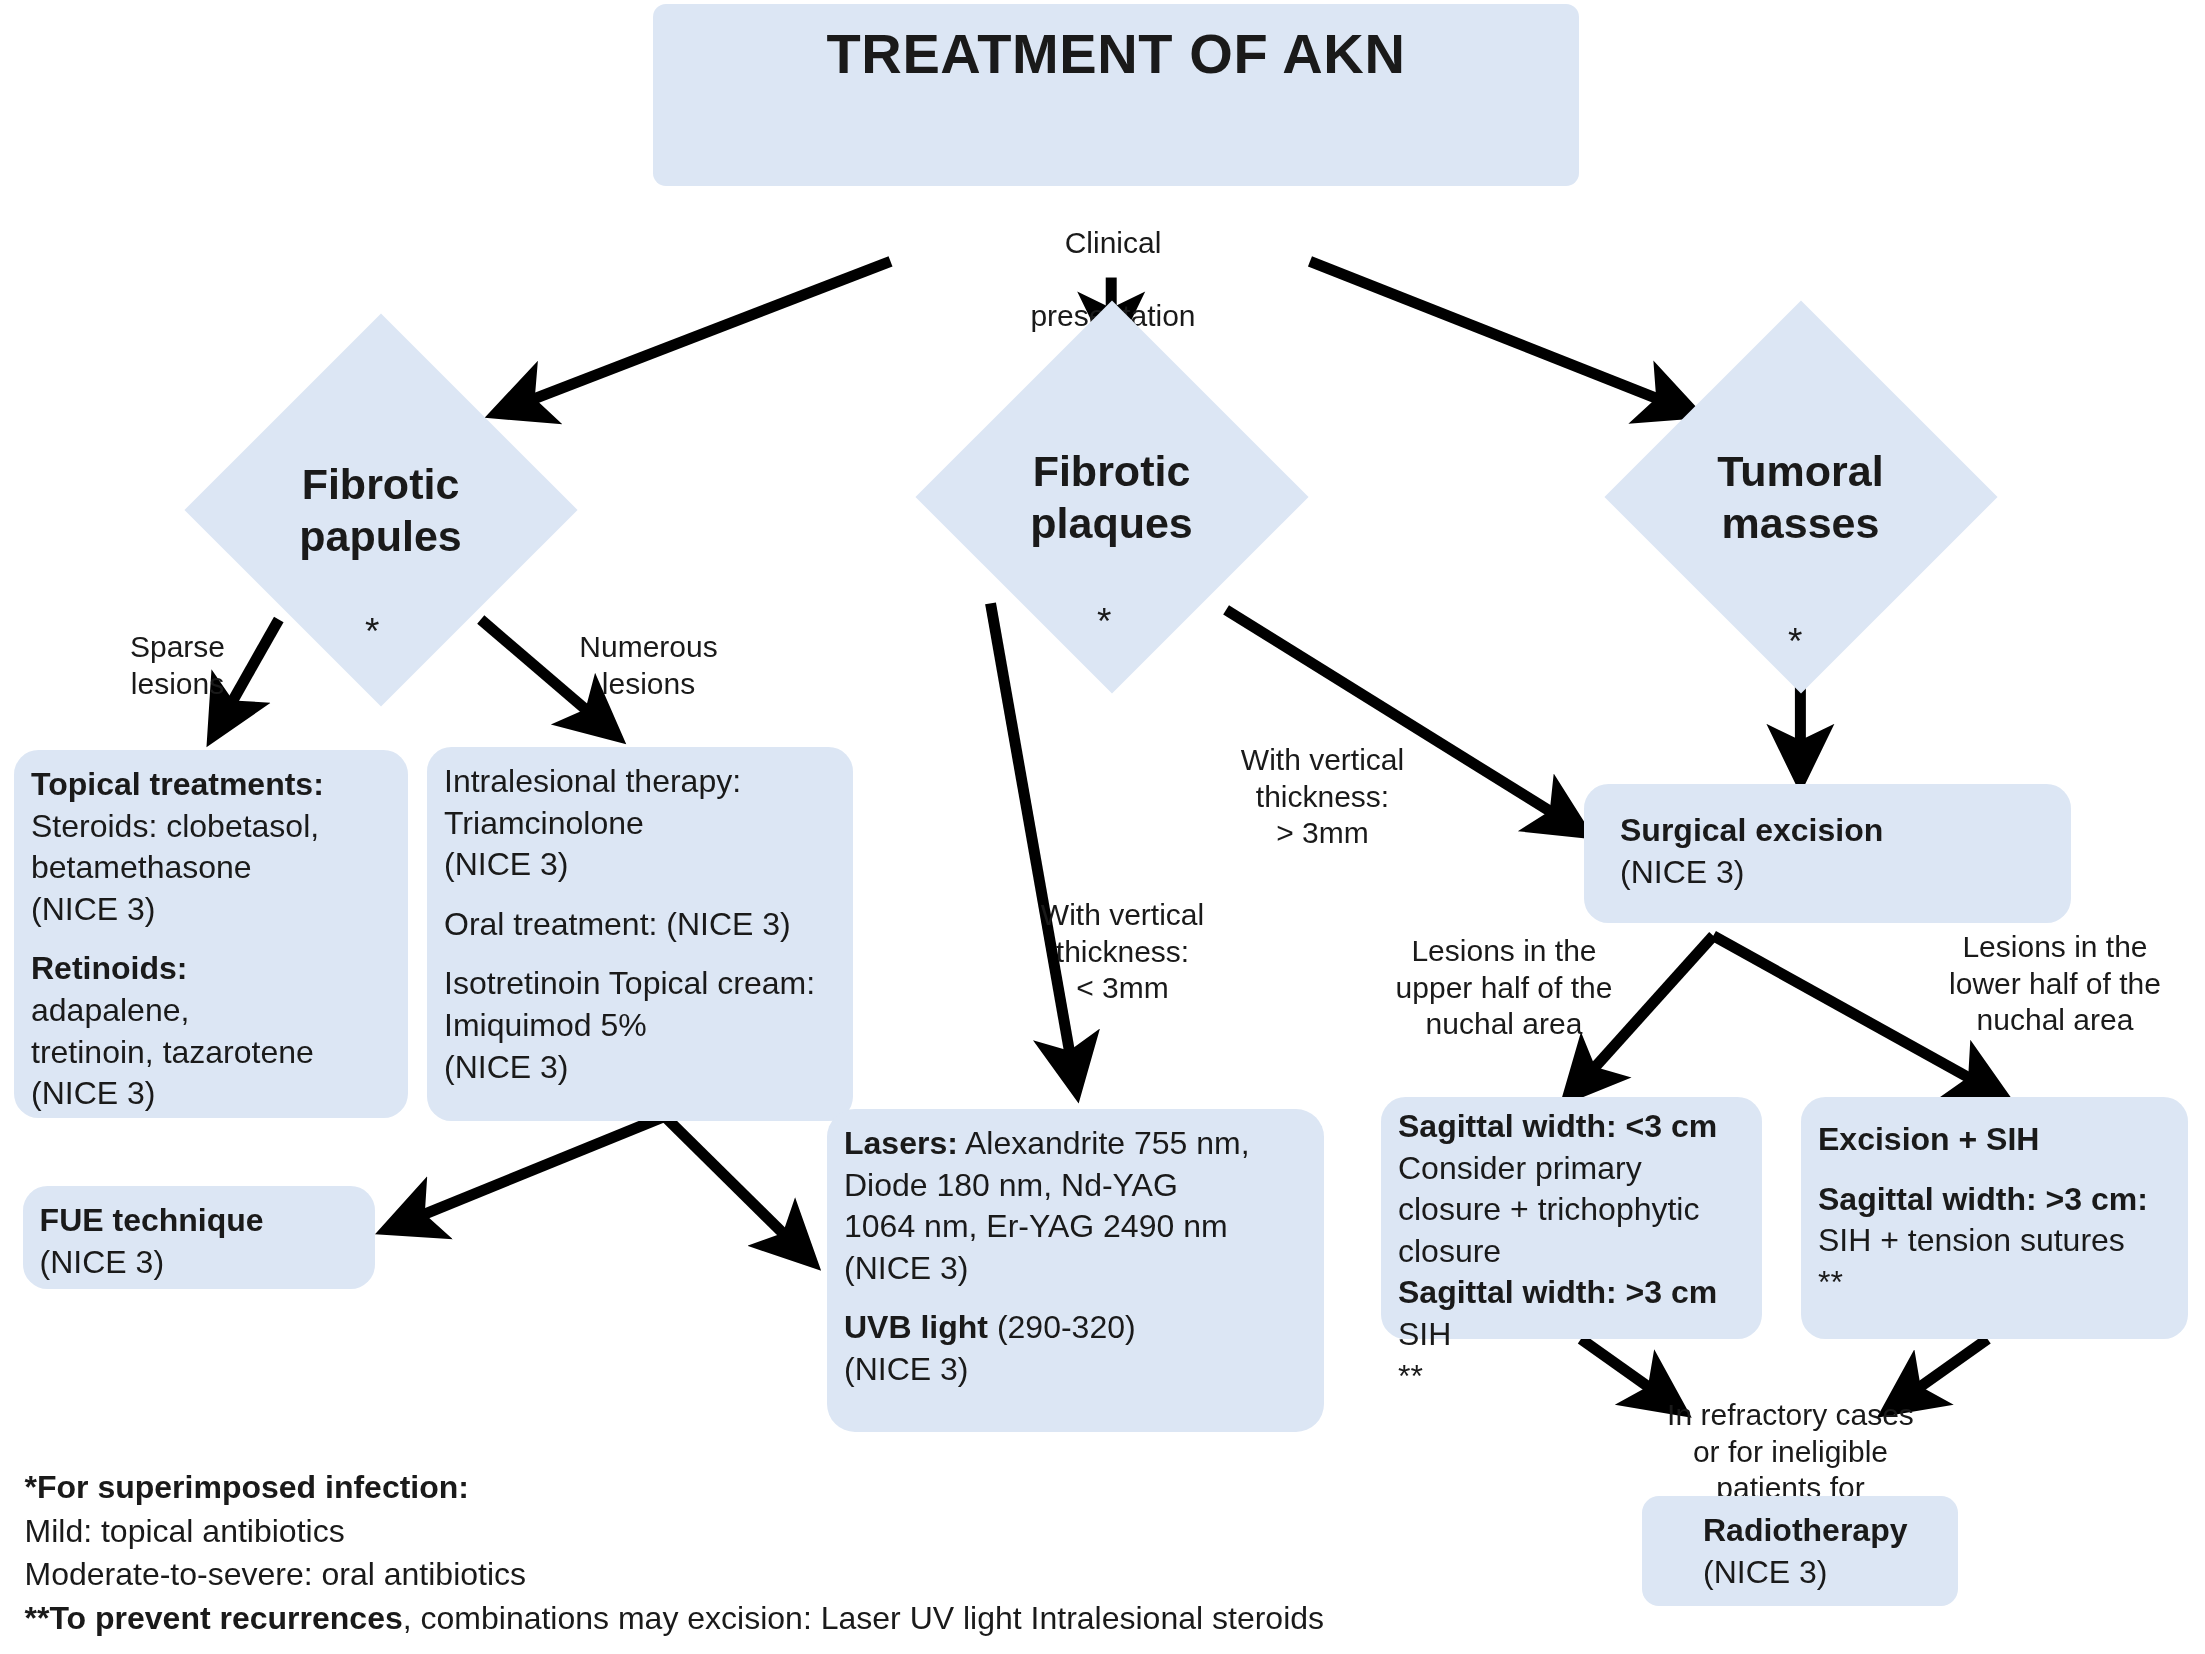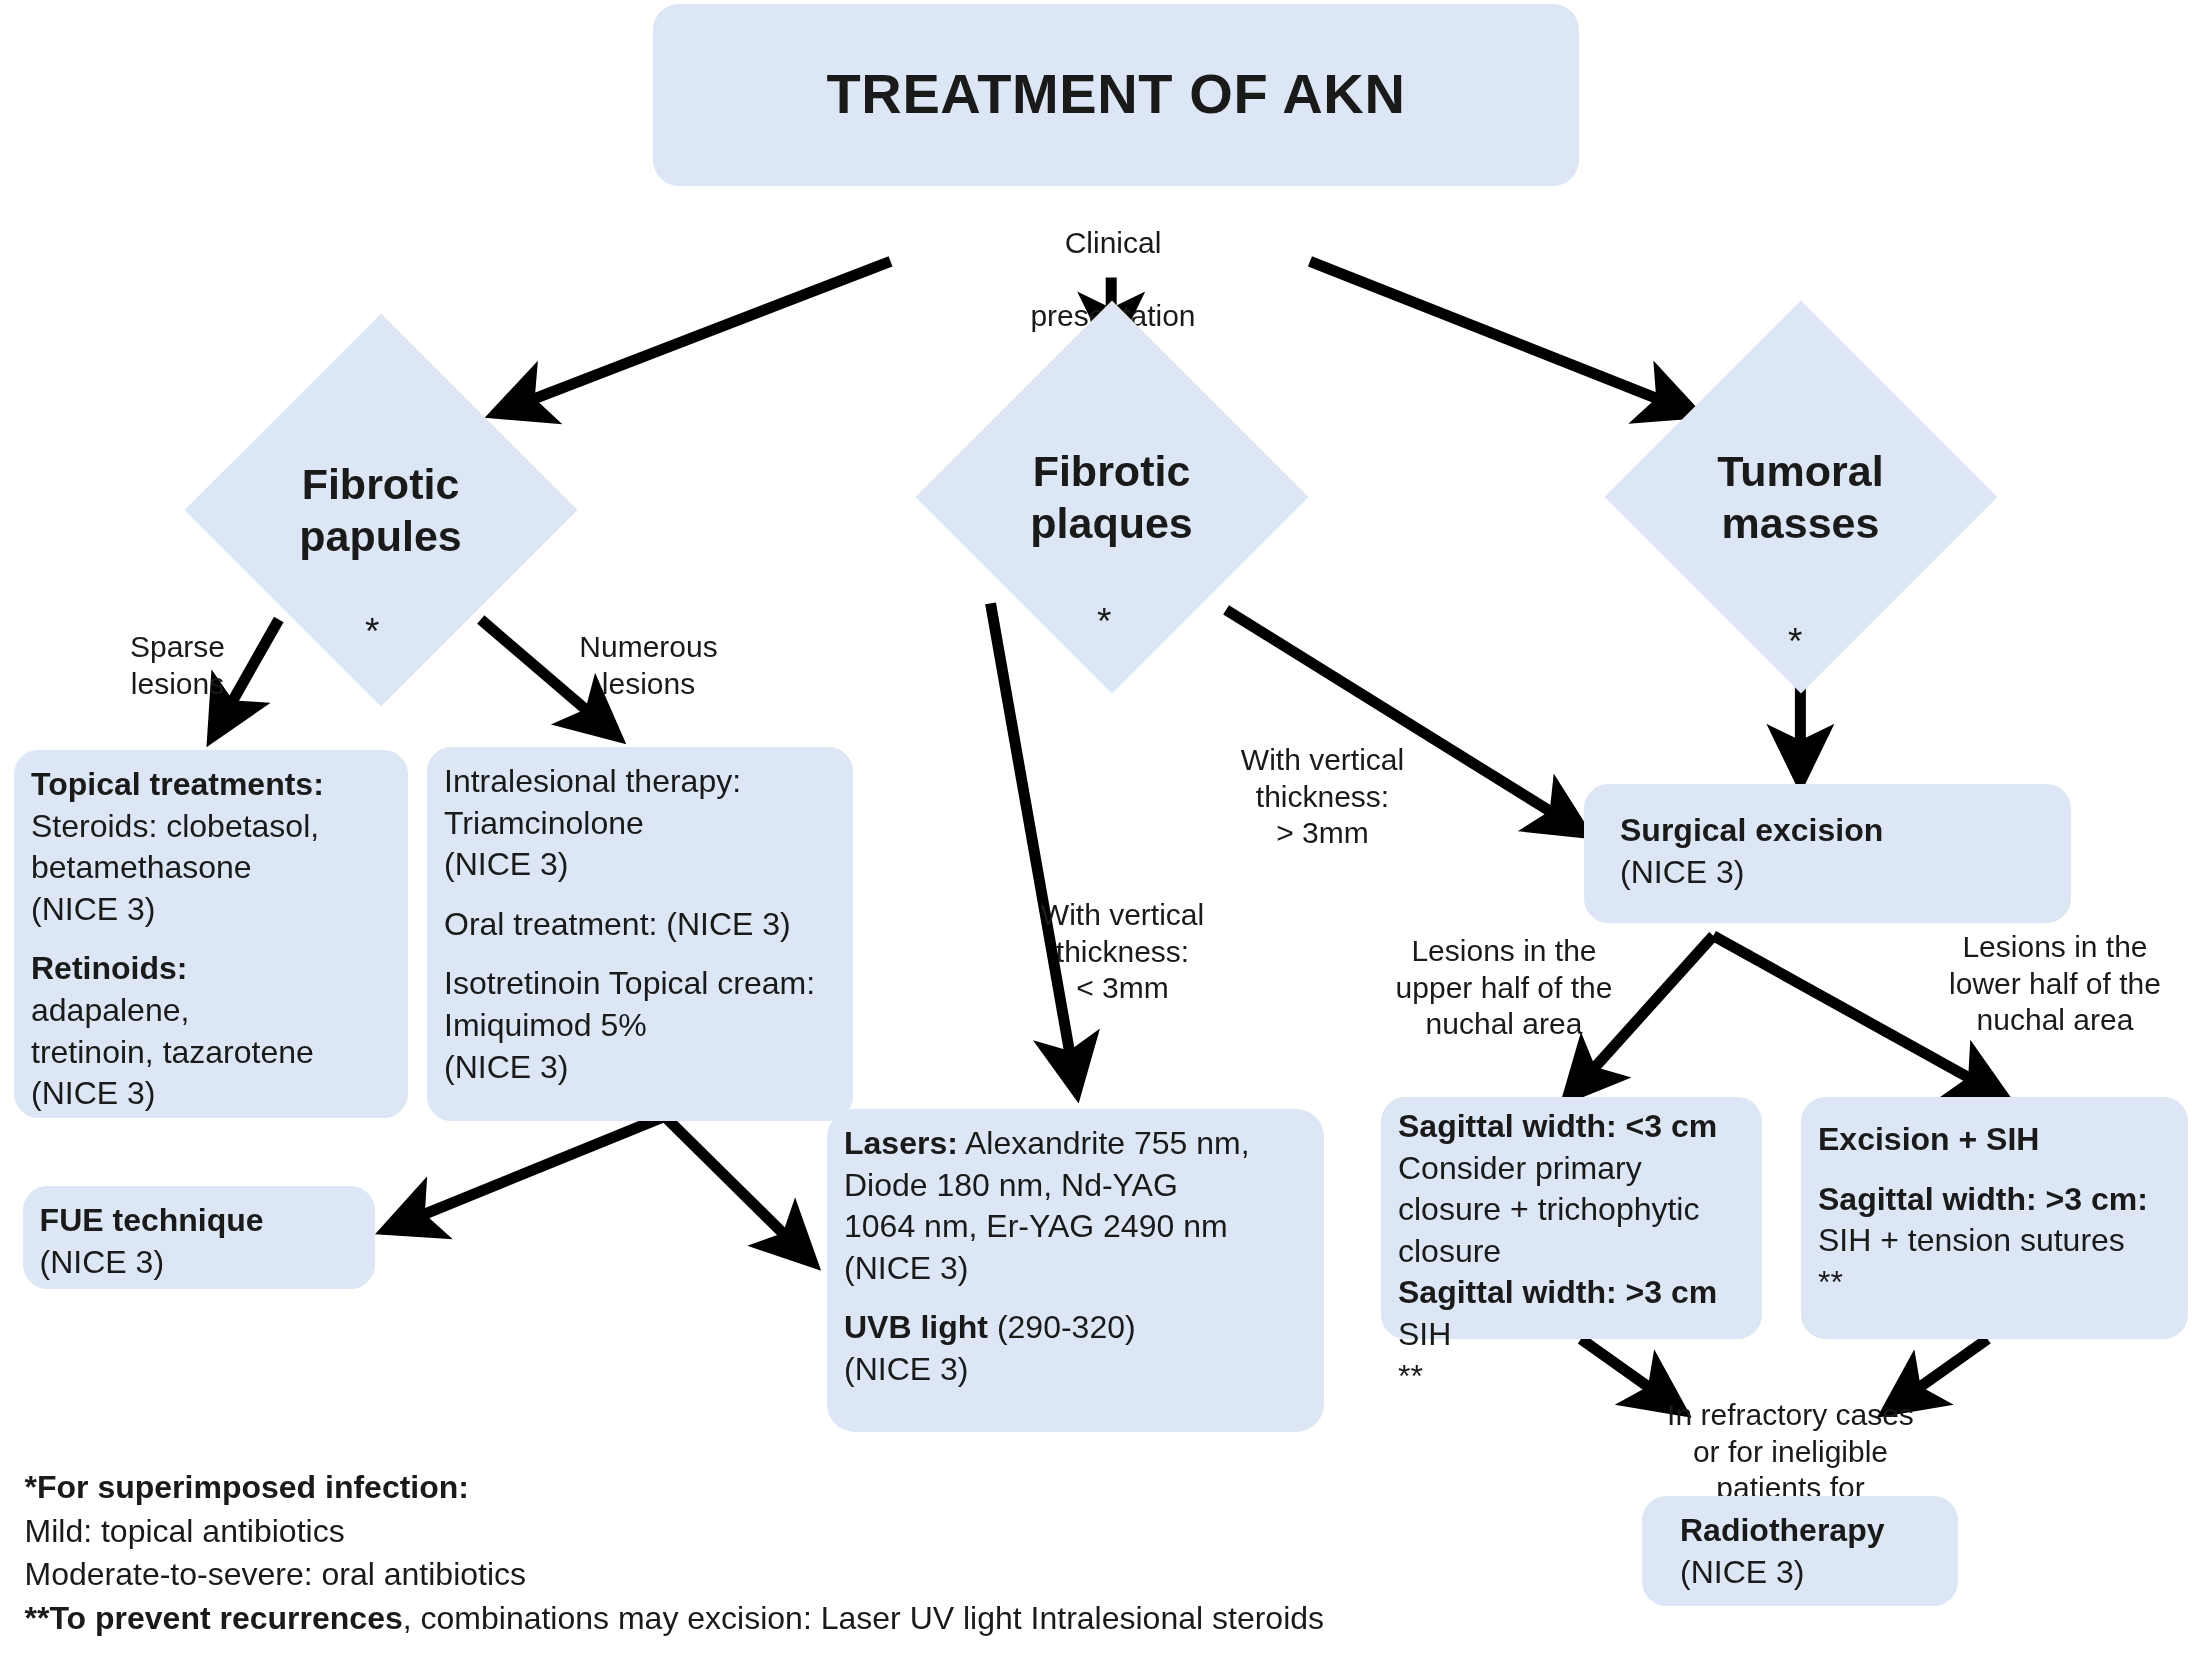--- a/index.html
+++ b/index.html
@@ -27,23 +27,23 @@
   .node {
     position: absolute;
     box-sizing: border-box;
     background: #dce6f4;
     border-radius: 24.5px;
     padding: 14px 17px;
     line-height: 1.30;
     font-size: 32px;
   }
   .node.title {
-    border-radius: 26px;
+    border-radius: 13px;
     display: flex;
-    align-items: center;
+    align-items: flex-start;
     justify-content: center;
     font-size: 56px;
     font-weight: bold;
     letter-spacing: 0.6px;
   }
   .diamond {
     position: absolute;
     background: #dce6f4;
     transform: rotate(45deg);
   }
@@ -225,21 +225,21 @@
   </div>
 
   <div class="node" style="left:1801px; top:1097px; width:387px; height:242px; padding-top:22px;">
     <div class="b">Excision + SIH</div>
     <div class="gap"></div>
     <div class="b">Sagittal width: &gt;3 cm:</div>
     <div>SIH + tension sutures</div>
     <div>**</div>
   </div>
 
-  <div class="node" style="left:1642px; top:1496px; width:316px; height:110px; padding-left:38px;">
+  <div class="node" style="left:1642px; top:1496px; width:316px; height:110px; padding-left:61px;border-radius:17px;">
     <div class="b">Radiotherapy</div>
     <div>(NICE 3)</div>
   </div>
 
   <div class="footnote" style="left:24.5px; top:1466px; width:1549px;">
     <div class="b">*For superimposed infection:</div>
     <div>Mild: topical antibiotics</div>
     <div>Moderate-to-severe: oral antibiotics</div>
     <div><span class="b">**To prevent recurrences</span><span>, combinations may excision: Laser UV light Intralesional steroids</span></div>
   </div>

